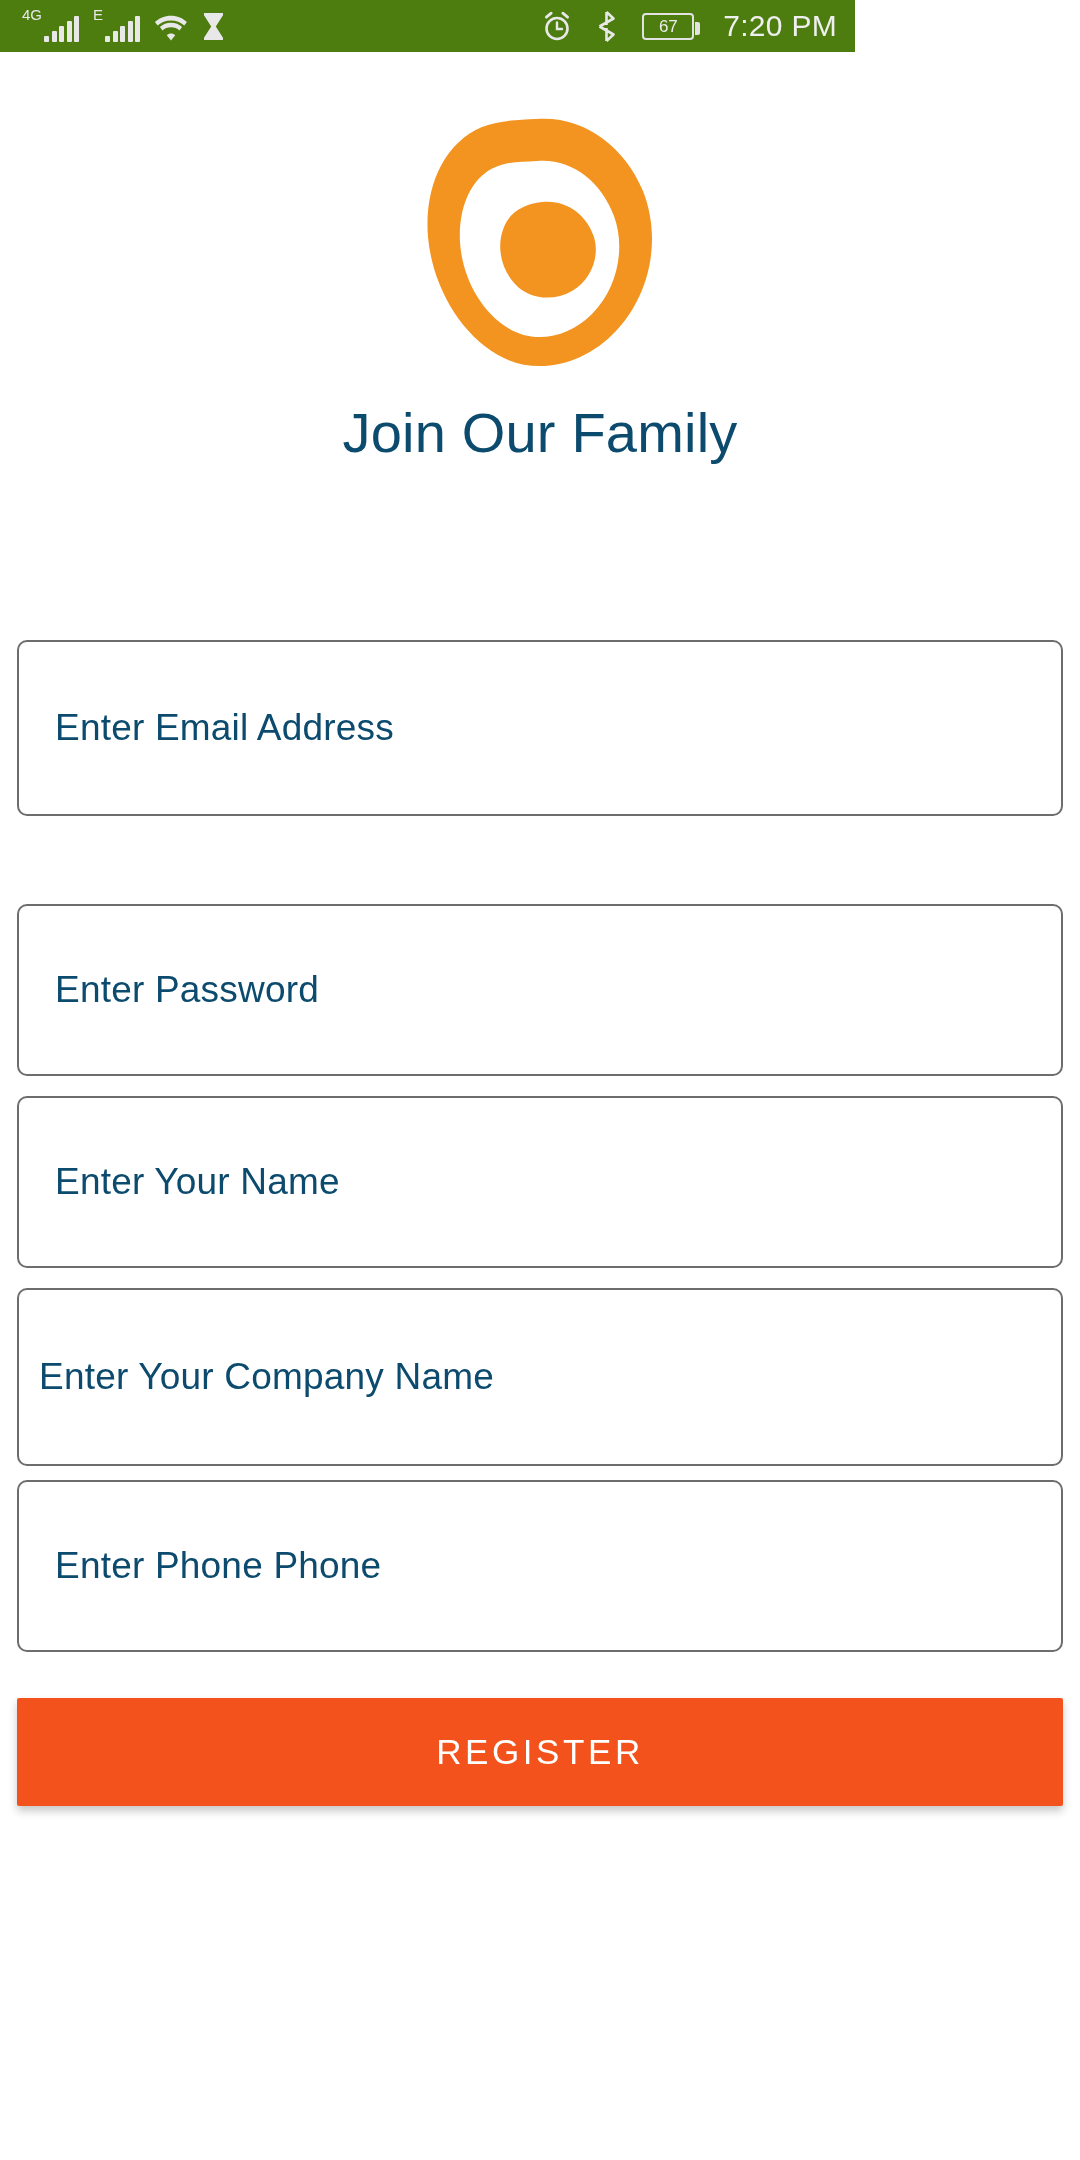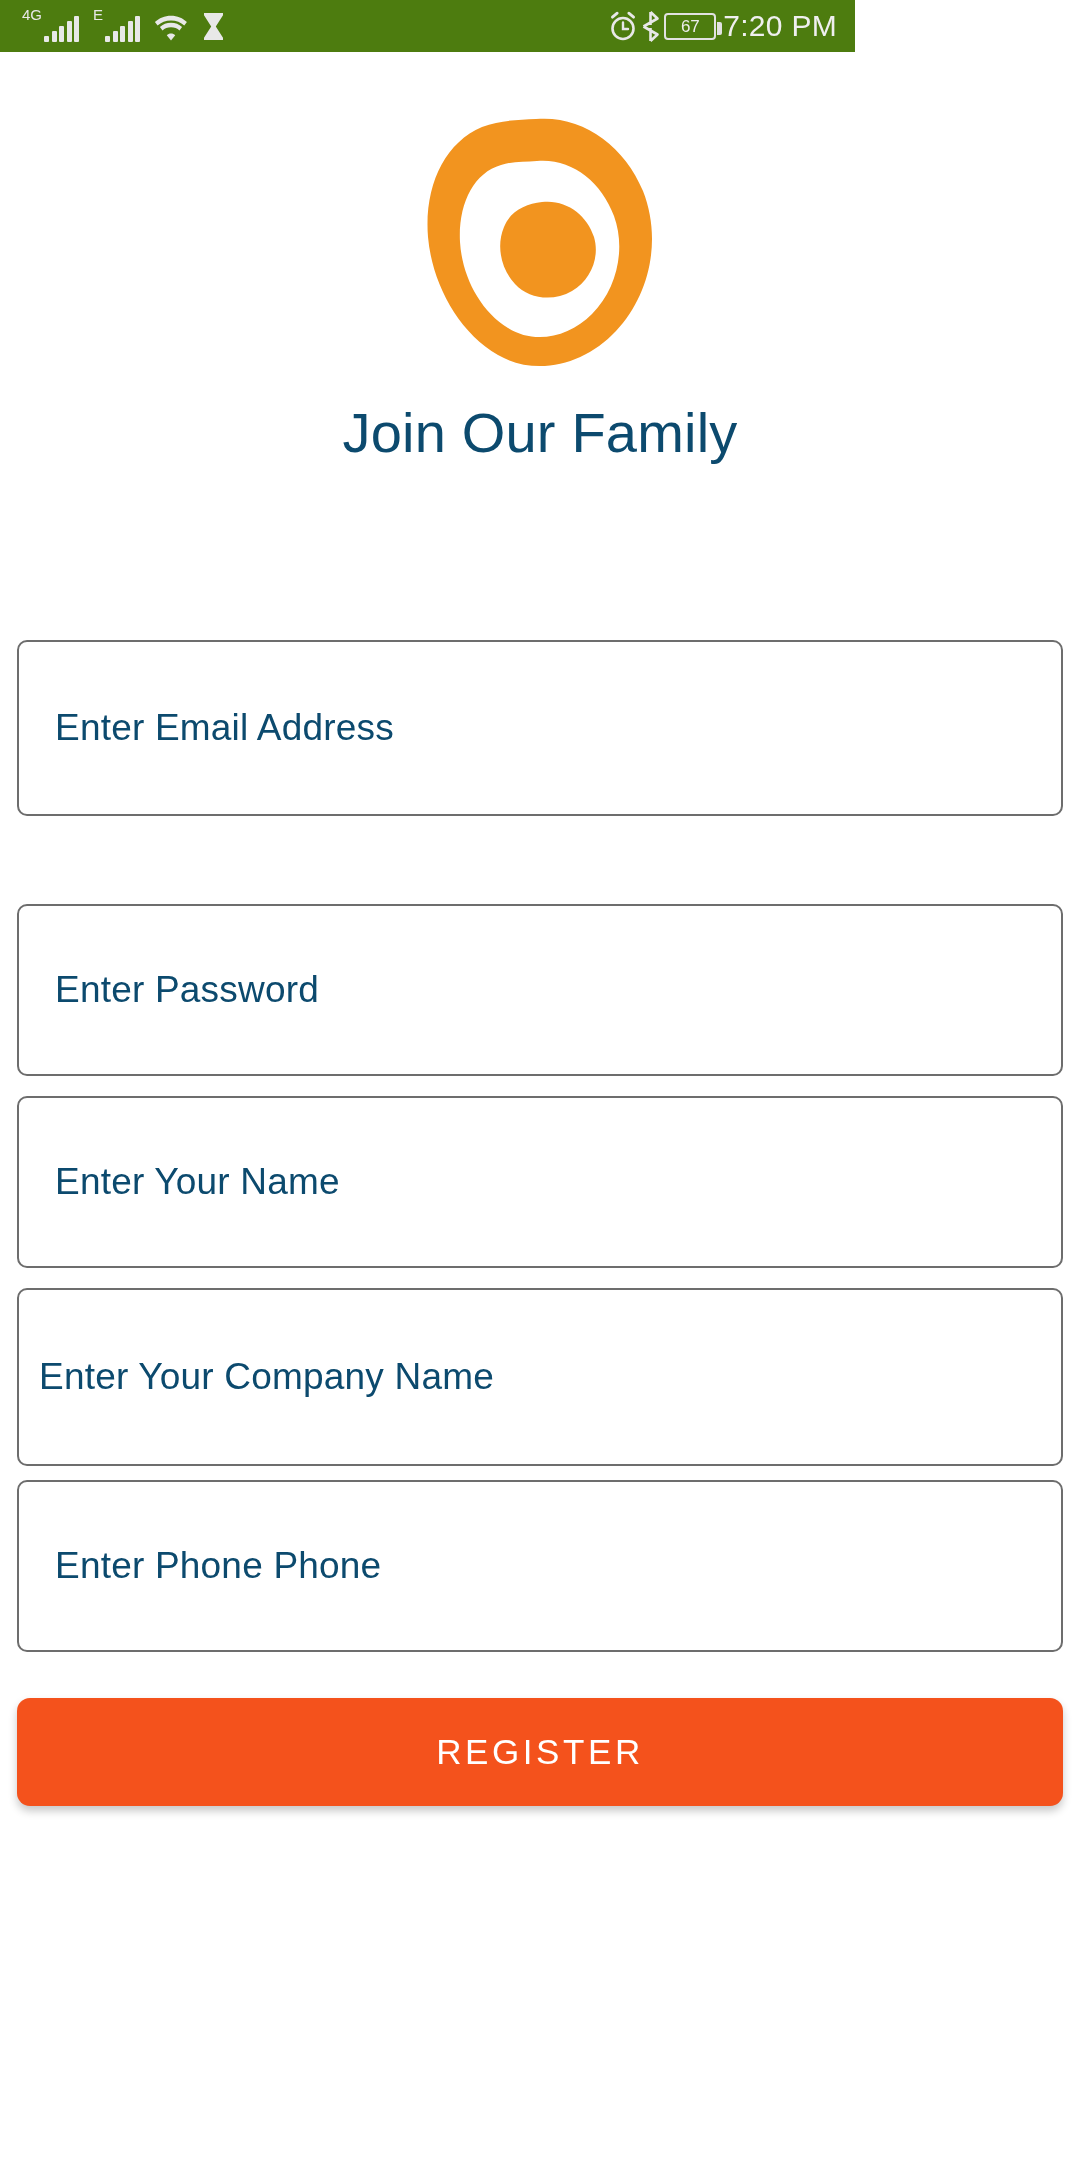--- a/index.html
+++ b/index.html
@@ -12,21 +12,21 @@
   #screen { position:relative; width:1080px; height:2160px; background:#fff; }
 
   
   .statusbar{
     position:absolute; top:0; left:0; width:855px; height:52px;
     background:#4d7c0f;
     display:flex; align-items:center; justify-content:space-between;
     padding:0 18px 0 22px;
   }
   .sb-left{ display:flex; align-items:flex-end; gap:14px; height:52px; padding-bottom:10px;}
-  .sb-right{ display:flex; align-items:center; gap:3px; }
+  .sb-right{ display:flex; align-items:center; gap:25px; }
 
   .net{ display:flex; align-items:flex-end; gap:2px; }
   .net-label{ color:#e8e8e8; font-size:15px; line-height:1; margin-bottom:20px; font-weight:400; }
   .bars{ display:flex; align-items:flex-end; gap:2.5px; height:26px; }
   .bars i{ display:block; width:5px; background:#e8e8e8; border-radius:1px; }
   .bars i:nth-child(1){ height:6px; }
   .bars i:nth-child(2){ height:11px; }
   .bars i:nth-child(3){ height:16px; }
   .bars i:nth-child(4){ height:21px; }
   .bars i:nth-child(5){ height:26px; }
@@ -72,21 +72,21 @@
   #f-email   { top:640px;  height:176px; }
   #f-pass    { top:904px;  height:172px; }
   #f-name    { top:1096px; height:172px; }
   #f-company { top:1288px; height:178px;padding-left:20px; }
   #f-phone   { top:1480px; height:172px; }
 
   
   .register-btn{
     position:absolute; left:17px; top:1698px;
     width:1046px; height:108px;
-    background:#f4521c; border:none; border-radius:13px;
+    background:#f4521c; border:none; border-radius:2px;
     color:#ffffff; font-size:35px; letter-spacing:3.6px; font-weight:400;
     display:flex; align-items:center; justify-content:center;
     box-shadow:0 5px 9px rgba(0,0,0,0.22);
     font-family:"Liberation Sans", sans-serif;
     cursor:pointer;
   }
 
   
   .signin{
     position:absolute; left:0; top:1930px; width:1080px;

